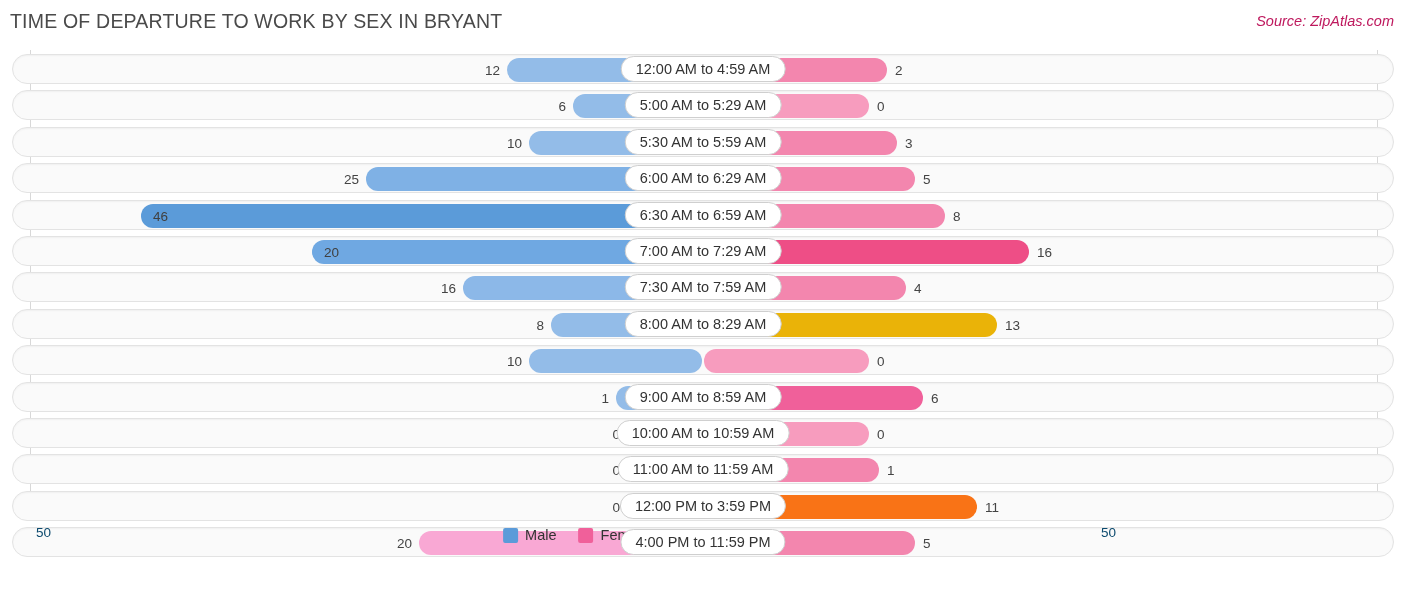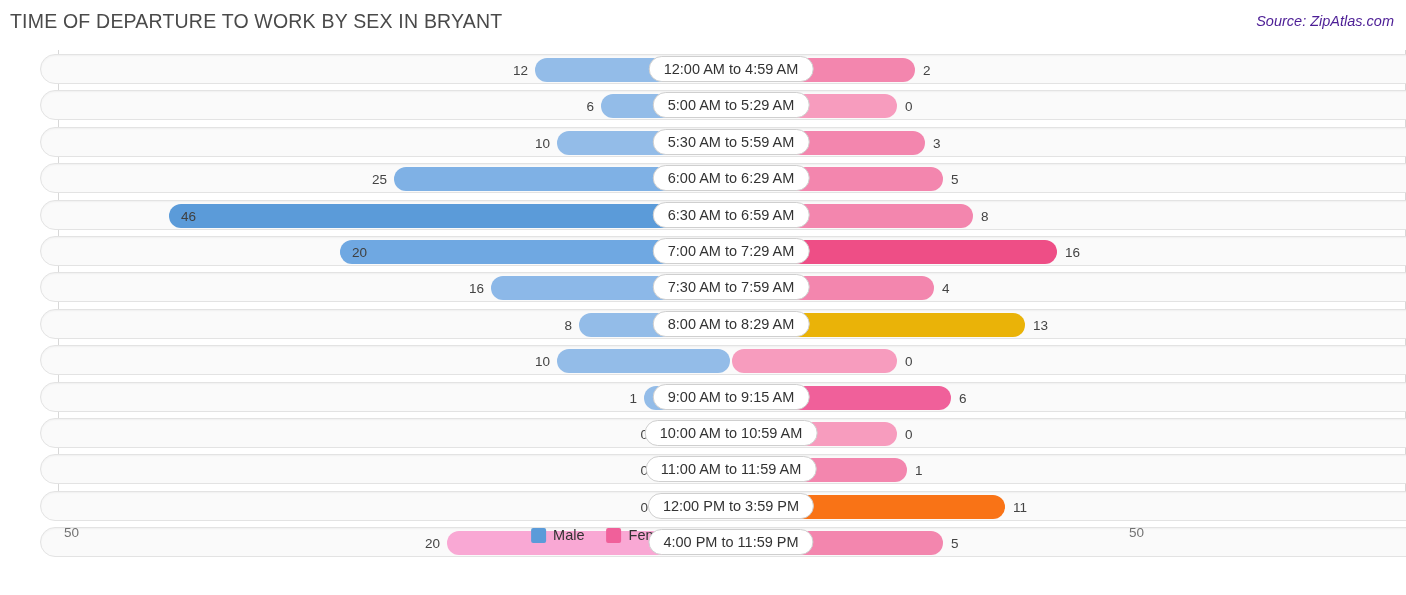--- a/index.html
+++ b/index.html
@@ -19,25 +19,25 @@
 
   
   .header { position: absolute; top: 0; left: 0; width: 1406px; height: 46px; }
   .title {
     position: absolute; left: 10px; top: 10px;
     font-size: 19.5px; color: #4a4a4a; letter-spacing: .2px;
     white-space: nowrap;
   }
   .source {
     position: absolute; right: 12px; top: 13px;
-    font-size: 14.5px; font-style: italic; color: #4c1d95; white-space: nowrap;
+    font-size: 14.5px; font-style: italic; color: #be185d; white-space: nowrap;
   }
 
   
-  .plot { position: absolute; left: 0; top: 50px; width: 1152px; height: 505px; margin-left: 28px; }
+  .plot { position: absolute; left: 0; top: 50px; width: 1152px; height: 505px; }
 
   .gridline {
     position: absolute; top: 0; bottom: 52px; width: 1px;
     background: #d8d8d8;
   }
   .gridline.left  { left: 30px; }
   .gridline.right { left: 1377px; }
 
   .row {
     position: absolute; left: 12px; width: 1382px; height: 30px;
@@ -71,21 +71,21 @@
     height: 26px; line-height: 24px;
     padding: 0 14px;
     font-size: 14.5px; color: #333;
     white-space: nowrap;
     z-index: 5;
   }
 
   
   .axis-label {
     position: absolute; bottom: 15px;
-    font-size: 13.5px; color: #737373;
+    font-size: 13.5px; color: #0c4a6e;
   }
   .axis-label.left  { left: 36px; }
   .axis-label.right { right: 36px; }
 
   .legend {
     position: absolute; bottom: 12px; left: 50%;
     transform: translateX(-50%);
     display: flex; align-items: center; gap: 22px;
   }
   .legend-item { display: flex; align-items: center; gap: 7px; }
@@ -187,21 +187,21 @@
             <span class="bar-val female-out">0</span>
           </div>
         </div>
         <div class="row" style="top: 331.6px;">
           <div class="bar male" style="width: 86px; background: rgb(147, 188, 232);">
             <span class="bar-val male-out">1</span>
           </div>
           <div class="bar female" style="width: 219px; background: rgb(240, 96, 154);">
             <span class="bar-val female-out">6</span>
           </div>
-          <div class="cat-pill">9:00 AM to 9:15 AM</div>
+          <div class="cat-pill">9:00 AM to 8:59 AM</div>
         </div>
         <div class="row" style="top: 368px;">
           <div class="bar male" style="width: 75px; background: rgb(147, 188, 232);">
             <span class="bar-val male-out">0</span>
           </div>
           <div class="bar female" style="width: 165px; background: rgb(247, 156, 190);">
             <span class="bar-val female-out">0</span>
           </div>
           <div class="cat-pill">10:00 AM to 10:59 AM</div>
         </div>

